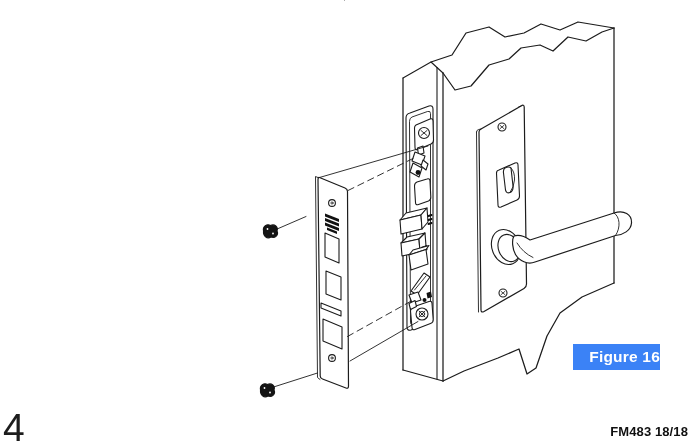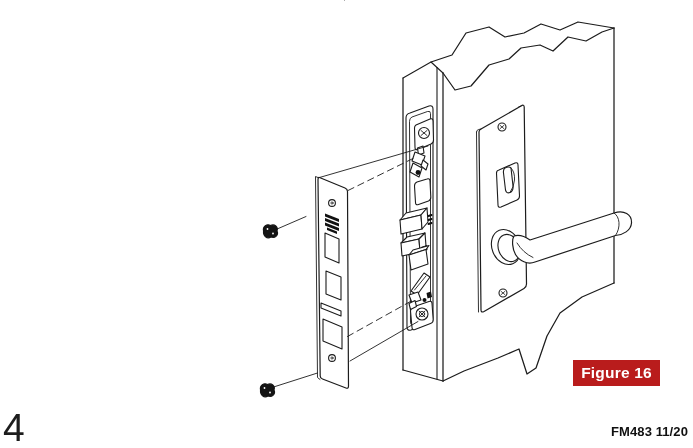--- a/index.html
+++ b/index.html
@@ -1,23 +1,23 @@
 <!DOCTYPE html>
 <html><head>
 <meta charset="utf-8">
 <style>
   html,body{margin:0;padding:0;background:#fff;}
   #page{position:relative;width:693px;height:448px;background:#fff;overflow:hidden;
         font-family:"Liberation Sans", sans-serif;}
   #art{position:absolute;left:0;top:0;}
   .page-num{position:absolute;left:3px;top:408px;font-size:39px;font-weight:400;
             line-height:1;color:#1d1d1d;}
-  .figure-label{position:absolute;left:573px;top:360px;width:87px;height:26px;
-                background:#b91c1c;color:#ffffff;font-size:15.5px;font-weight:700;
-                display:flex;align-items:center;justify-content:center;letter-spacing:.2px;}
+  .figure-label{position:absolute;left:573px;top:344px;width:87px;height:26px;
+                background:#3b82f6;color:#ffffff;font-size:15.5px;font-weight:700;
+                display:flex;align-items:center;justify-content:flex-end;letter-spacing:.2px;}
   .footer-code{position:absolute;right:5px;top:424px;font-size:13px;font-weight:700;
                color:#101010;letter-spacing:.1px;}
   svg *{vector-effect:non-scaling-stroke;}
 </style>
 </head>
 <body>
 
 <div id="page">
 
   <svg id="art" width="693" height="448" viewBox="0 0 693 448" fill="none" stroke="#1c1c1c" stroke-width="1.1" stroke-linejoin="round" stroke-linecap="round">
@@ -174,15 +174,15 @@
       <path stroke-dasharray="6.5 4.5" d="M347.5,336.5 L414,299.5"></path>
     </g>
   </svg>
 
   <div class="figure-label">
     <span>Figure 16</span>
   </div>
 
   <div class="page-num">4</div>
 
-  <div class="footer-code">FM483 11/20</div>
+  <div class="footer-code">FM483 18/18</div>
 
 </div>
 
 </body></html>

